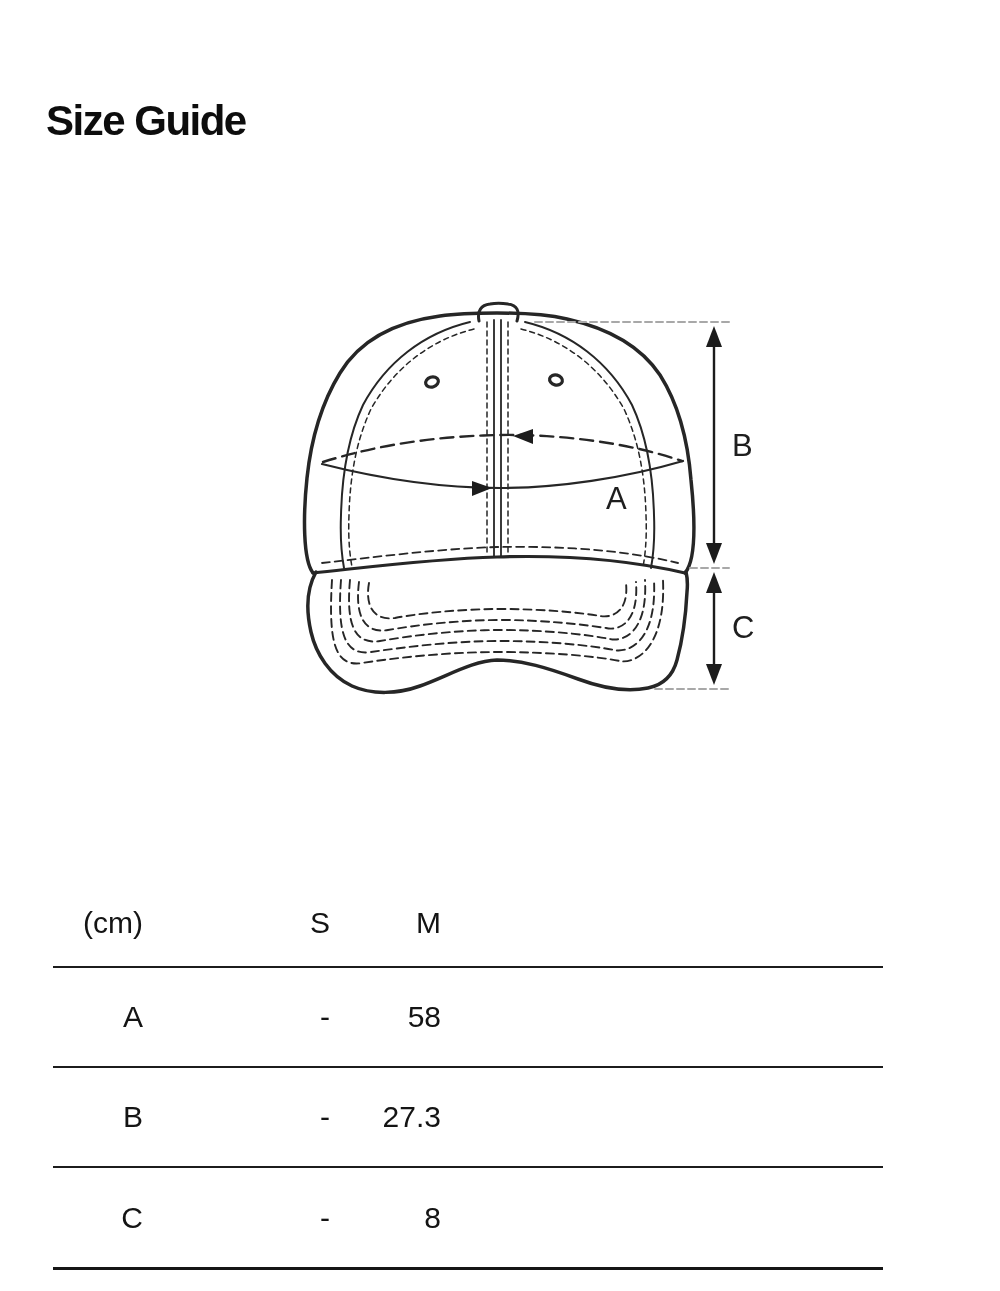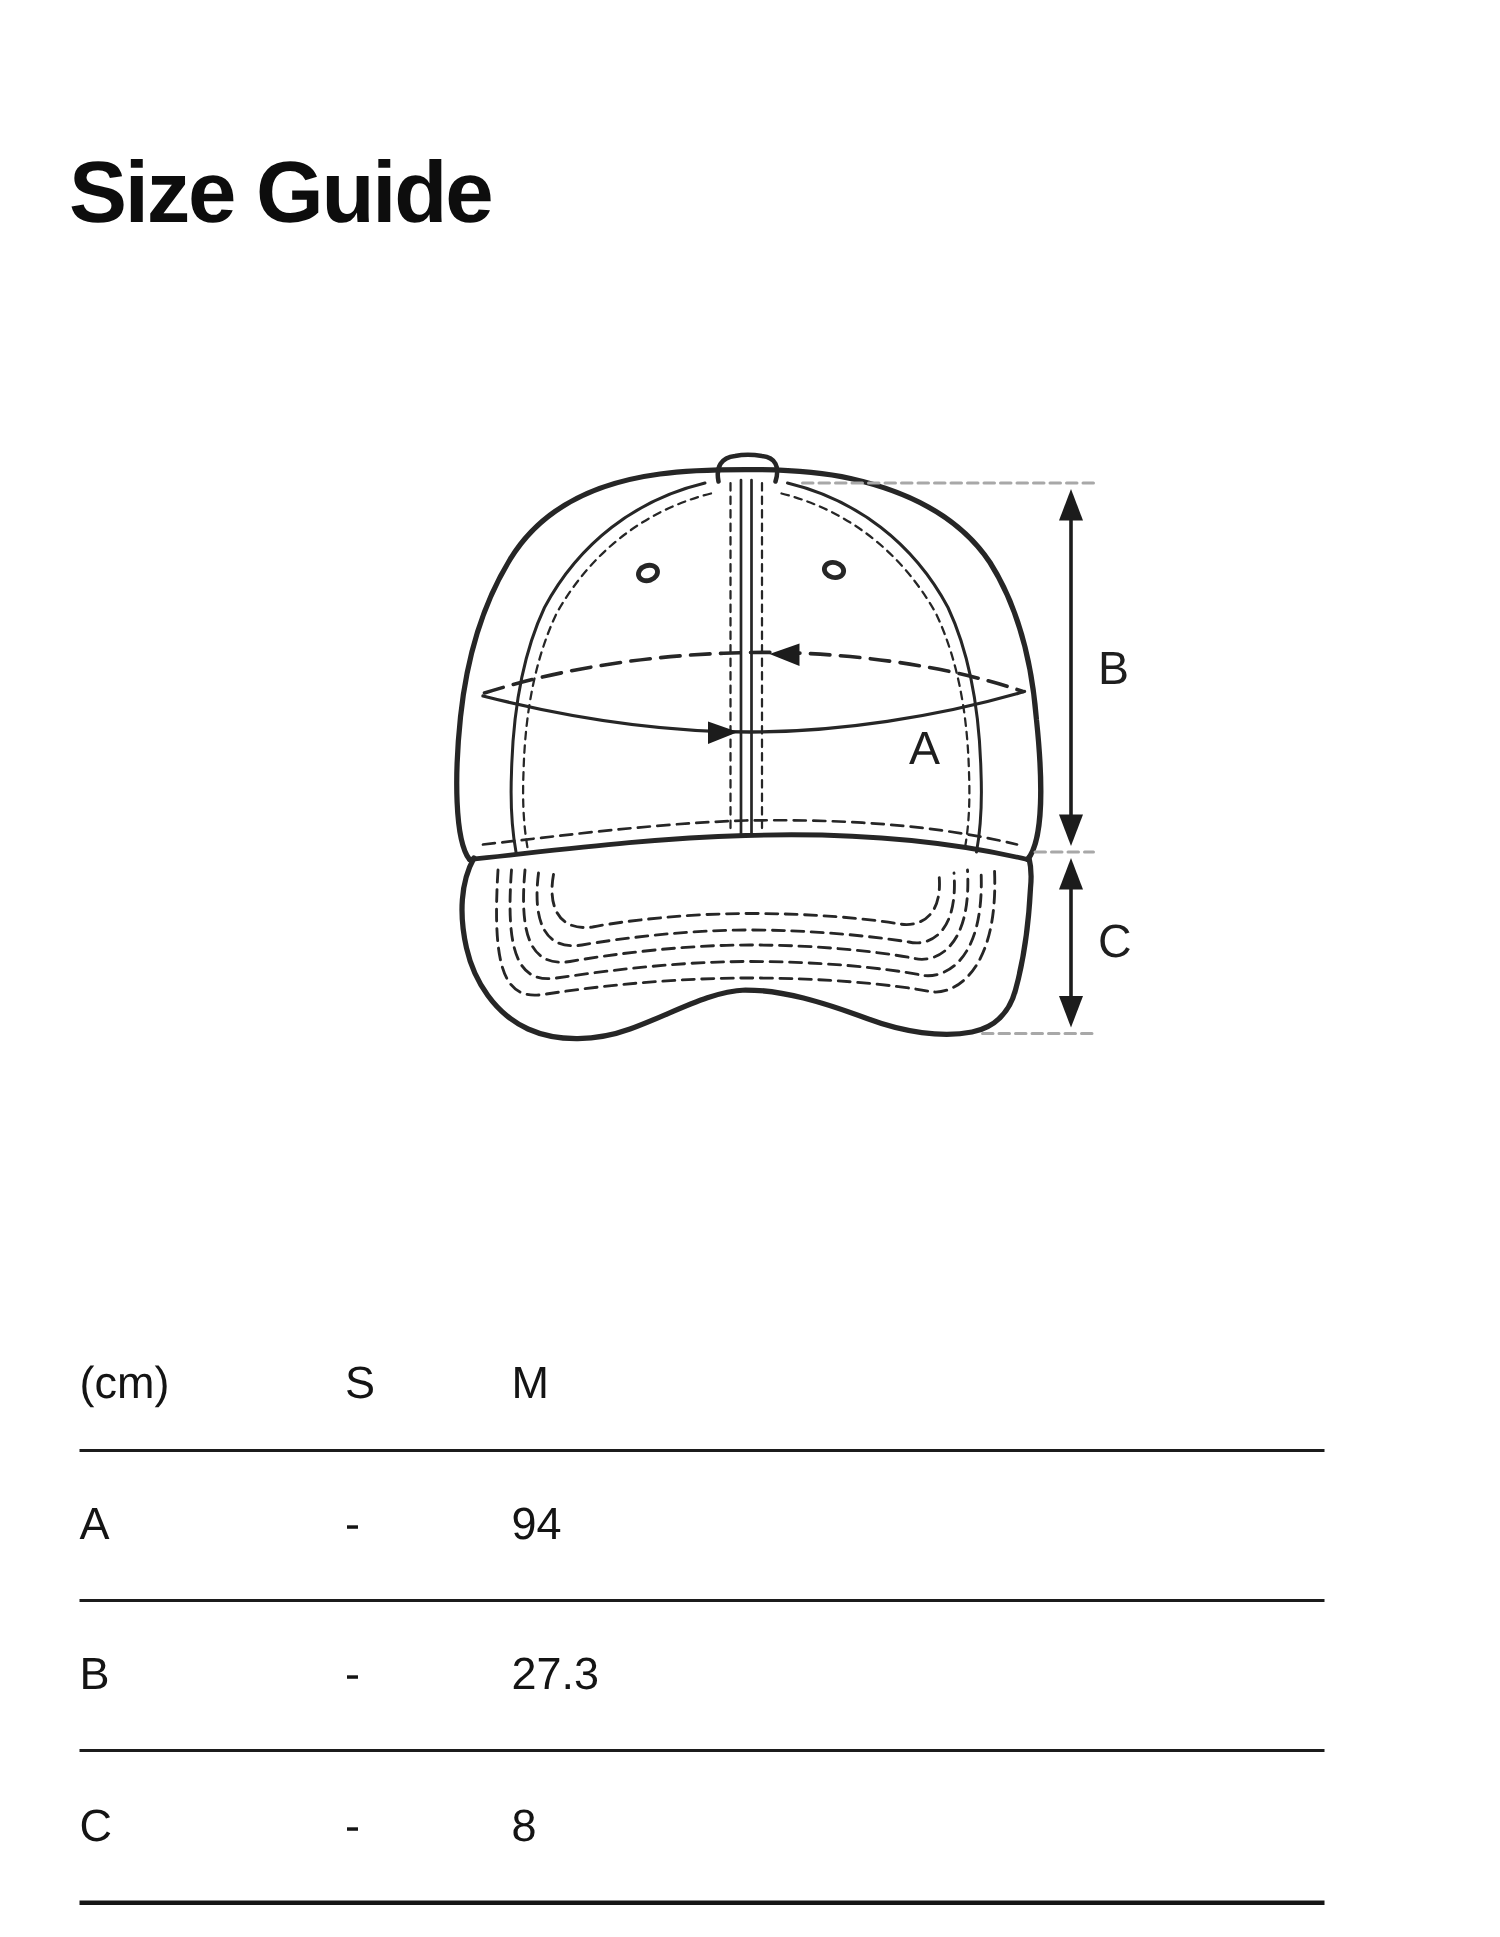--- a/index.html
+++ b/index.html
@@ -2,34 +2,34 @@
 <html><head>
 <meta charset="utf-8">
 <style>
   html,body{margin:0;padding:0;}
   body{
     width:1000px;height:1291px;background:#ffffff;position:relative;overflow:hidden;
     font-family:"Liberation Sans",sans-serif;color:#111;
   }
   .page-title{
     position:absolute;left:46px;top:100px;margin:0;
-    font-size:58px;font-weight:700;letter-spacing:-1.5px;color:#0d0d0d;line-height:1;
+    font-size:42px;font-weight:700;letter-spacing:-1.5px;color:#0d0d0d;line-height:1;
   }
   svg.cap-diagram{position:absolute;left:0;top:0;}
   .size-table{
     position:absolute;left:53px;top:880px;width:830px;font-size:30px;color:#141414;
   }
   .t-row{
     display:grid;grid-template-columns:90px 87px 100px 11px 100px 1fr;
     align-items:center;box-sizing:border-box;
   }
   .t-row.t-header{height:88px;border-bottom:2px solid #1c1c1c;}
   .t-row.t-body{height:100px;border-bottom:2px solid #1c1c1c;}
   .t-row.t-body.t-last{height:102px;border-bottom:3px solid #161616;}
-  .cell{text-align:left;}
+  .cell{text-align:right;}
   .cell.c-label{grid-column:1;}
   .cell.c-s{grid-column:3;}
   .cell.c-m{grid-column:5;}
 </style>
 </head>
 <body>
 
 <h1 class="page-title">Size Guide</h1>
 
 <svg class="cap-diagram" width="1000" height="780" viewBox="0 0 1000 780" fill="none" stroke-linecap="round" stroke-linejoin="round">
@@ -127,21 +127,21 @@
 
 <div class="size-table">
   <div class="t-row t-header">
     <div class="cell c-label">(cm)</div>
     <div class="cell c-s">S</div>
     <div class="cell c-m">M</div>
   </div>
   <div class="t-row t-body">
     <div class="cell c-label">A</div>
     <div class="cell c-s">-</div>
-    <div class="cell c-m">94</div>
+    <div class="cell c-m">58</div>
   </div>
   <div class="t-row t-body">
     <div class="cell c-label">B</div>
     <div class="cell c-s">-</div>
     <div class="cell c-m">27.3</div>
   </div>
   <div class="t-row t-body t-last">
     <div class="cell c-label">C</div>
     <div class="cell c-s">-</div>
     <div class="cell c-m">8</div>

